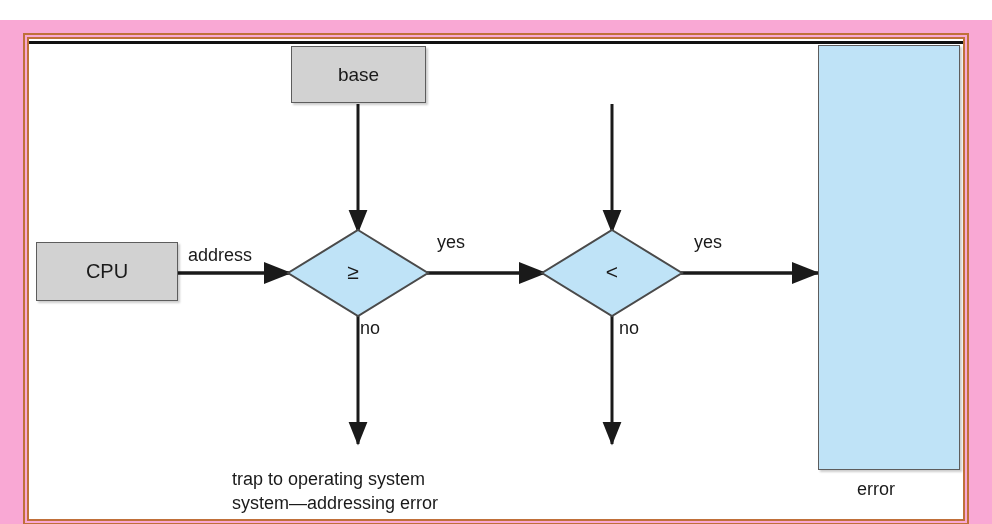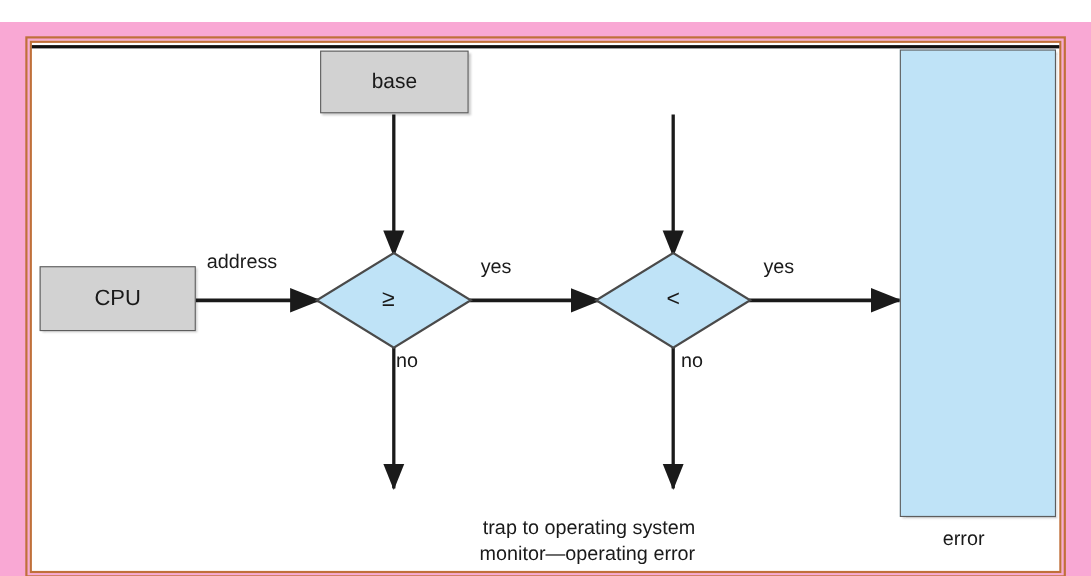--- a/index.html
+++ b/index.html
@@ -92,33 +92,33 @@
     box-shadow: 2px 2px 2px rgba(0,0,0,0.20);
   }
 
   
   .label {
     position: absolute;
     color: #1a1a1a;
     font-size: 18px;
     white-space: nowrap;
   }
-  #label-address { left: 188px; top: 208px; }
+  #label-address { left: 188px; top: 225px; }
   #label-yes-1   { left: 437px; top: 212px; }
   #label-no-1    { left: 360px; top: 298px; }
   #label-yes-2   { left: 694px; top: 212px; }
   #label-no-2    { left: 619px; top: 298px; }
   #label-memory  { left: 857px; top: 459px; }
 
   .bottom-text {
     position: absolute;
     left: 232px;
     top: 447px;
     width: 400px;
-    text-align: right;
+    text-align: left;
     color: #1a1a1a;
     font-size: 18px;
     line-height: 24px;
   }
 
   
   .diamond-text {
     position: absolute;
     color: #1a1a1a;
     font-size: 21px;
@@ -179,16 +179,16 @@
   <div class="diamond-text" id="diamond-text-2">&lt;</div>
 
   <div class="label" id="label-address">address</div>
   <div class="label" id="label-yes-1">yes</div>
   <div class="label" id="label-no-1">no</div>
   <div class="label" id="label-yes-2">yes</div>
   <div class="label" id="label-no-2">no</div>
 
   <div class="bottom-text">
     <div>trap to operating system</div>
-    <div>monitor—operating error</div>
+    <div>system—addressing error</div>
   </div>
 
 </div>
 
 </body></html>

